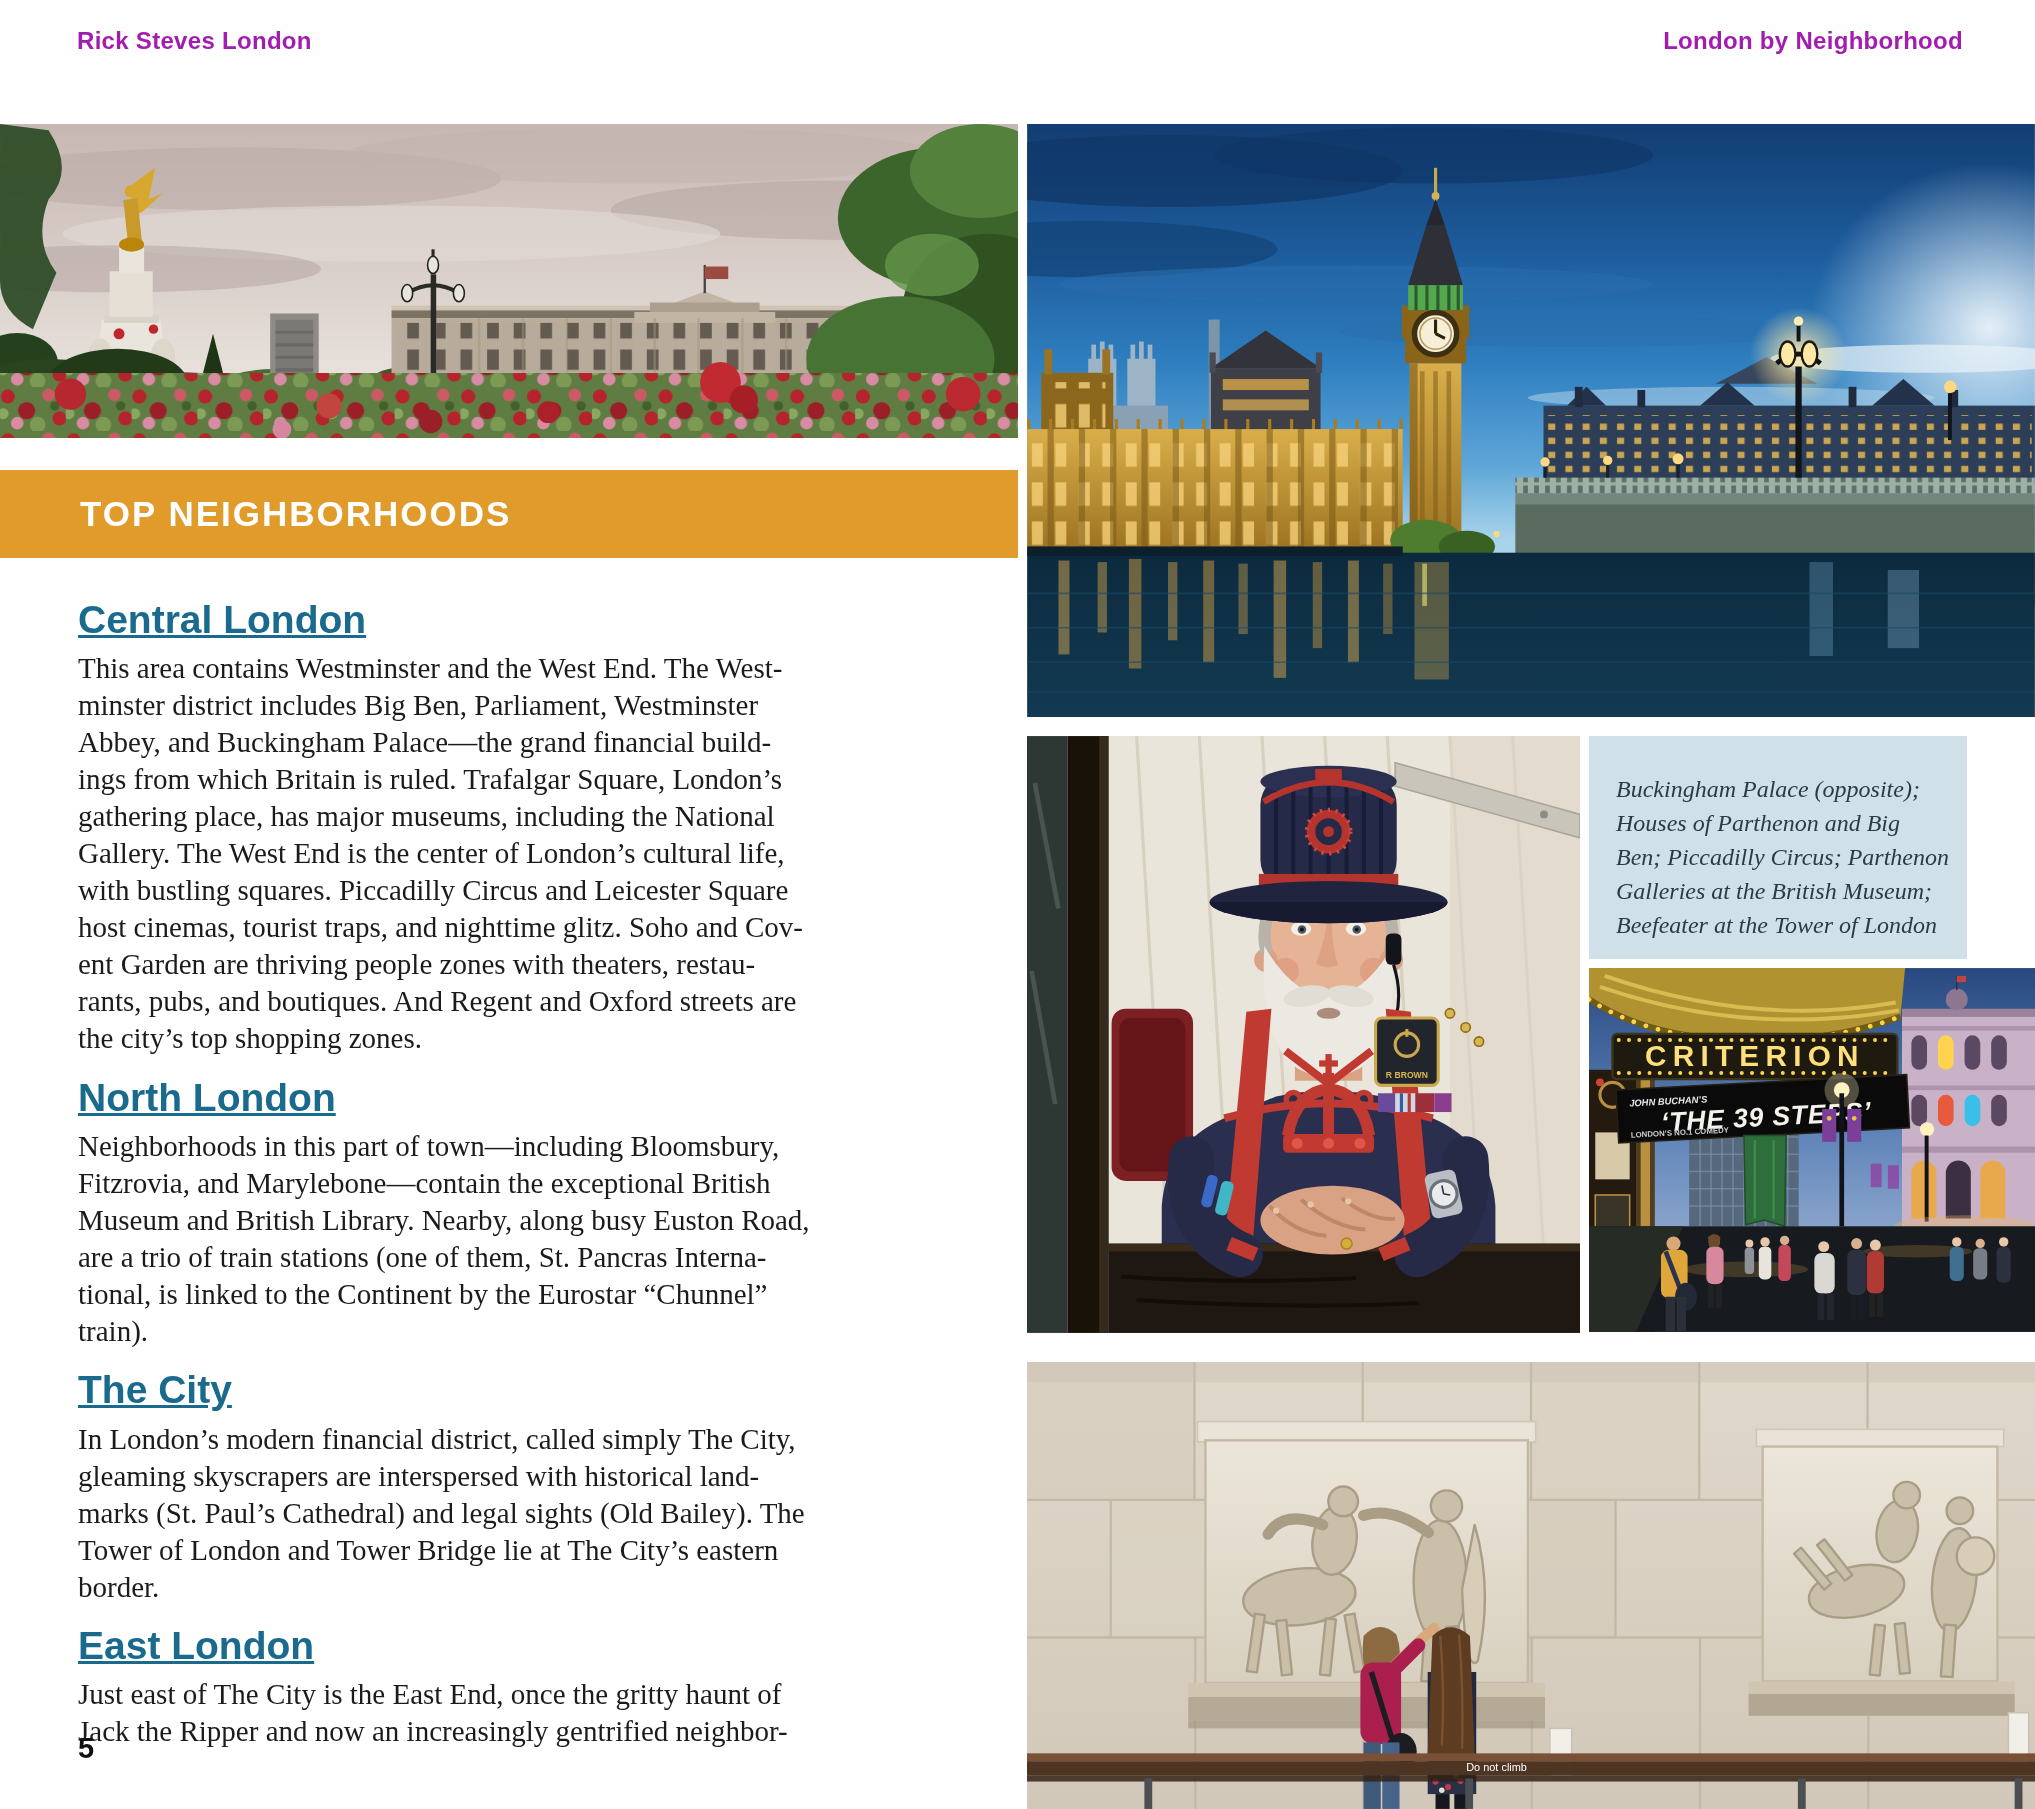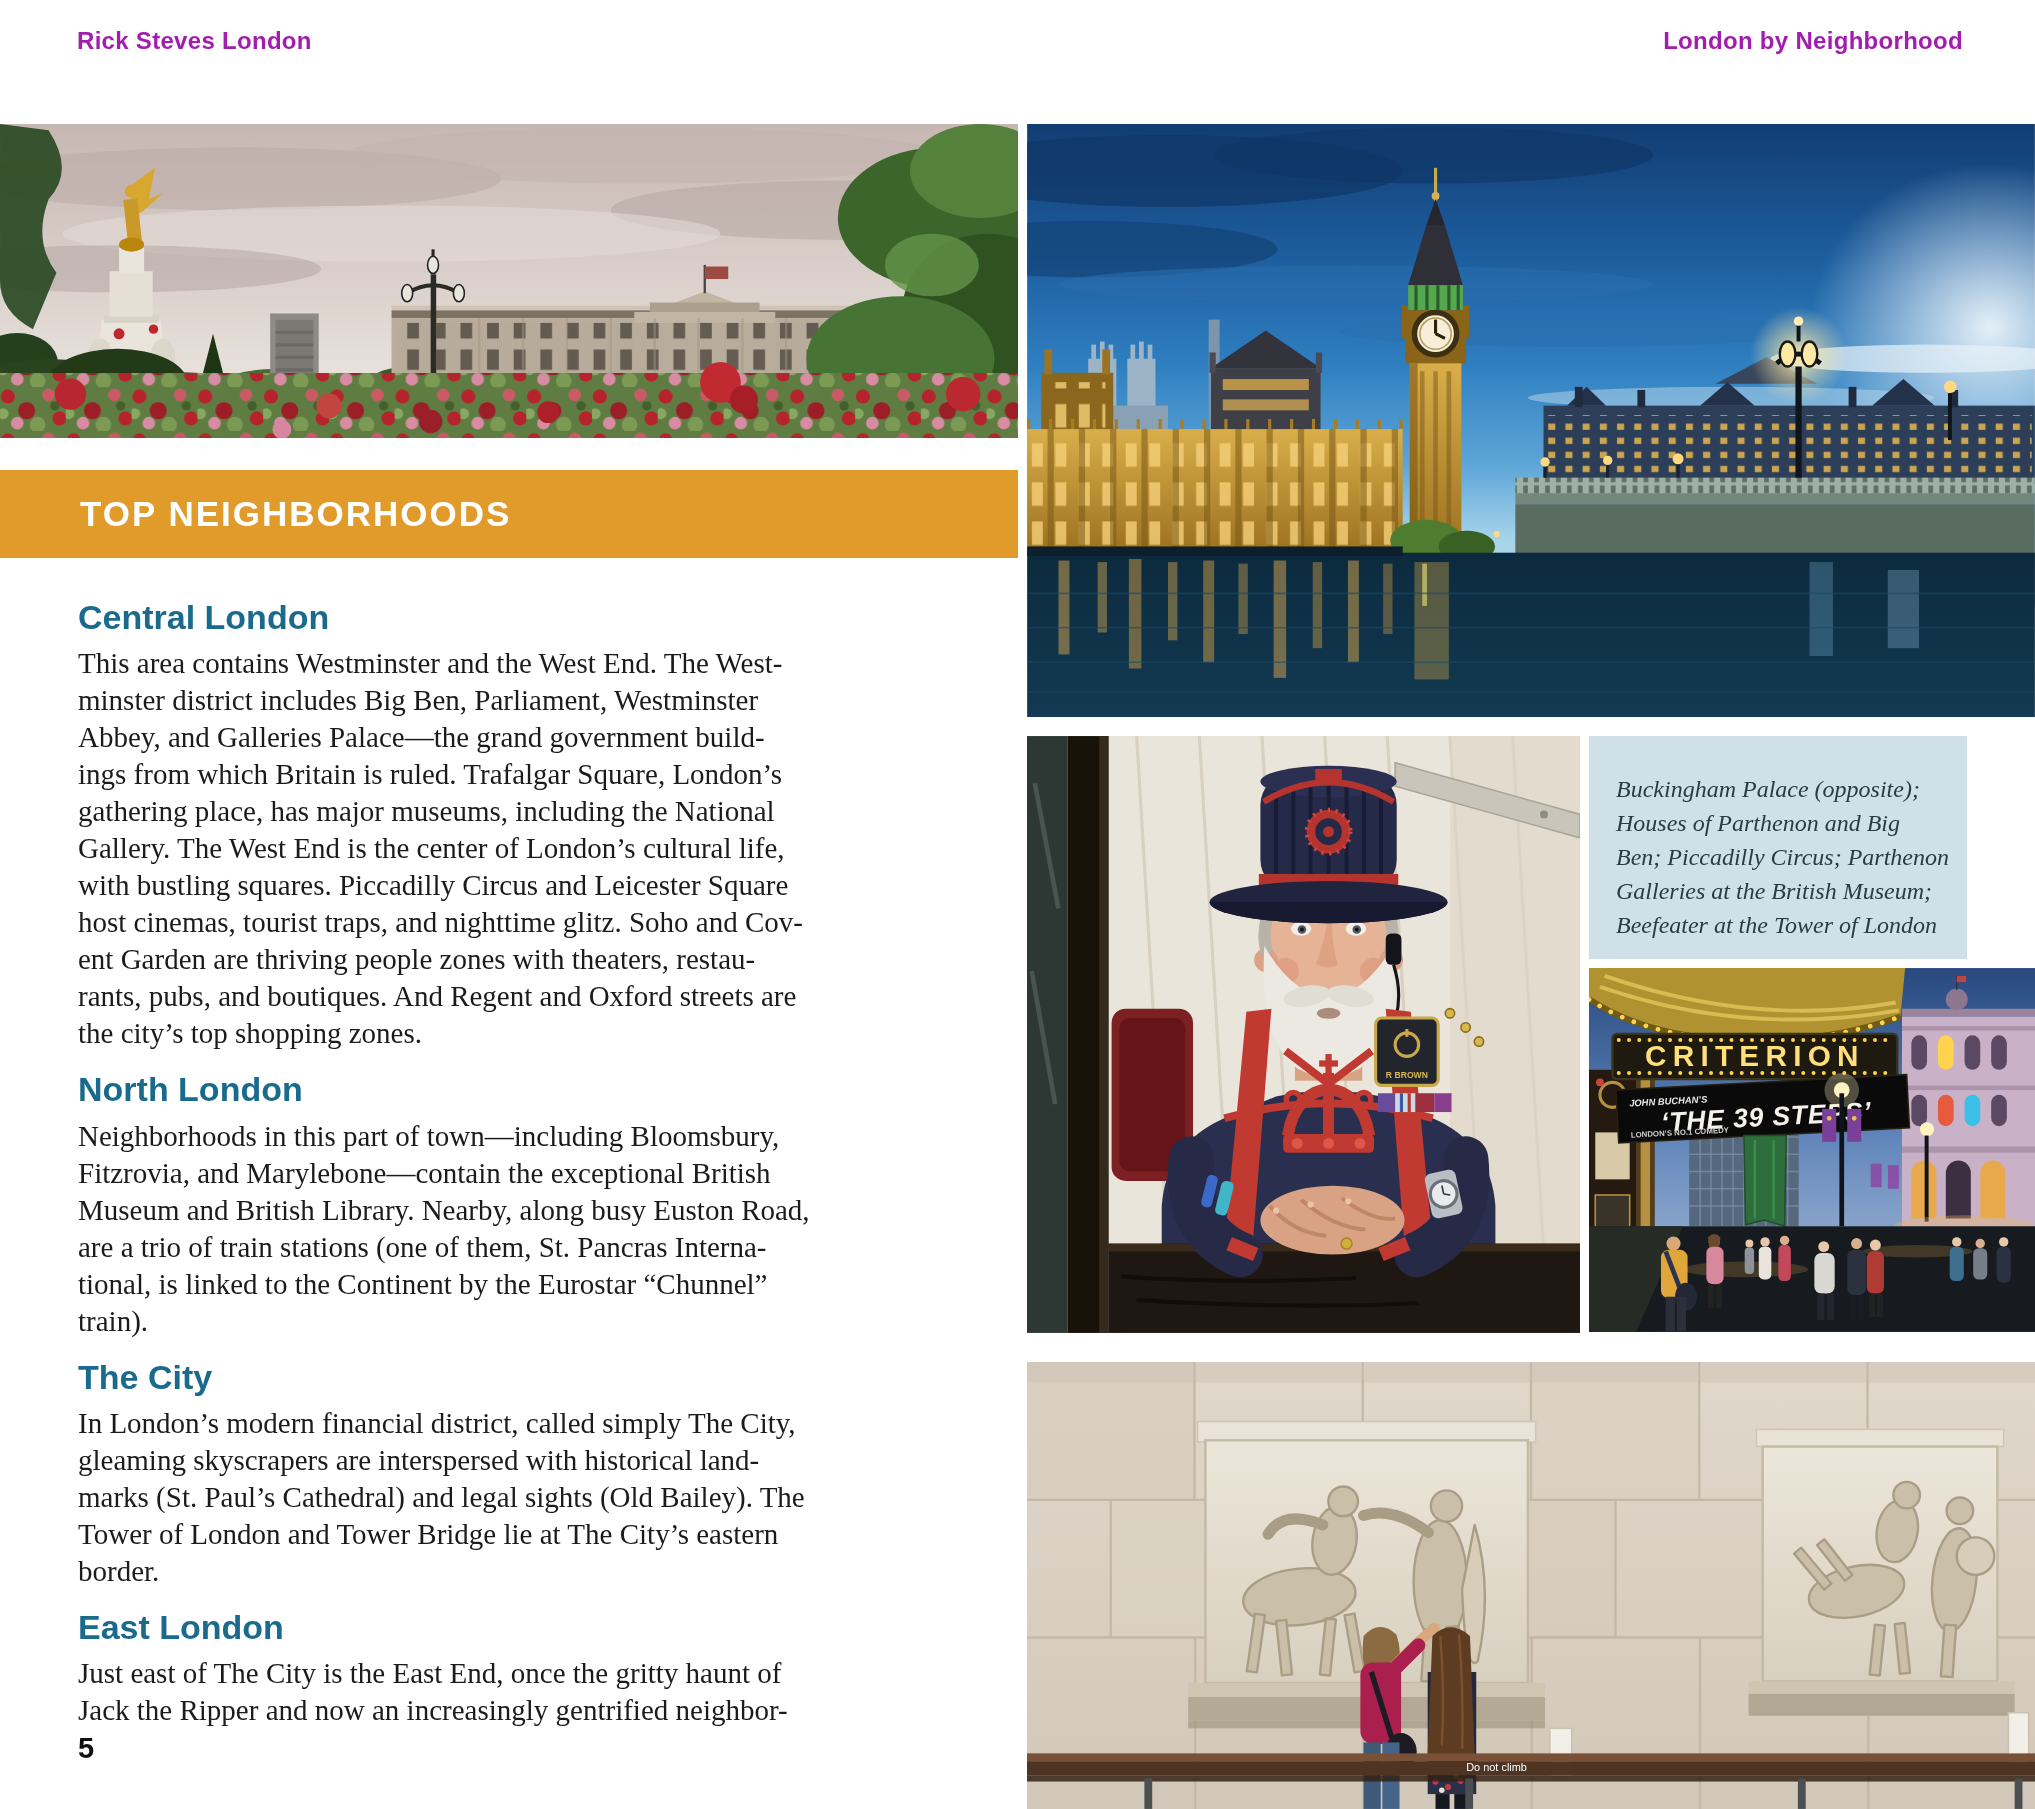--- a/index.html
+++ b/index.html
@@ -16,22 +16,22 @@
   .photo svg{display:block;width:100%;height:100%;}
   #ph-palace{left:0;top:124px;width:1018px;height:314px;}
   #ph-bigben{left:1027px;top:124px;width:1008px;height:593px;}
   #ph-beefeater{left:1027px;top:736px;width:553px;height:597px;}
   #ph-criterion{left:1589px;top:968px;width:446px;height:364px;}
   #ph-parthenon{left:1027px;top:1362px;width:1008px;height:447px;}
   .banner{position:absolute;left:0;top:470px;width:1018px;height:88px;background:var(--orange);
           display:flex;align-items:center;text-align:right;}
   .banner span{color:#fff;font-size:35px;font-weight:bold;letter-spacing:2px;margin-left:80px;}
   .textcol{position:absolute;left:78px;top:600px;width:900px;}
-  .sec-heading{font-size:34px;line-height:1.05;color:var(--teal);font-weight:bold;
-               margin:20.4px 0 9.4px 0;}
+  .sec-heading{font-size:39px;line-height:1.05;color:var(--teal);font-weight:bold;
+               margin:20.4px 0 9.4px 0;text-decoration:underline;}
   .sec-heading:first-child{margin-top:0;}
   .bline{font-family:"Liberation Serif",serif;font-size:29px;line-height:37px;color:var(--body);
          white-space:nowrap;}
   .pagenum{position:absolute;left:78px;top:1732px;font-size:29px;font-weight:bold;color:#101010;}
   .caption-box{position:absolute;left:1589px;top:736px;width:378px;height:223px;
                background:var(--caption-bg);padding:36px 11px 0 27px;}
   .cap-line{font-family:"Liberation Serif",serif;font-style:italic;font-size:24px;line-height:34px;
             color:#2c3a41;}
 </style>
 </head>
@@ -159,21 +159,21 @@
   </div>
 
   <div class="banner">
     <span>TOP NEIGHBORHOODS</span>
   </div>
 
   <main class="textcol">
       <h2 class="sec-heading">Central London</h2>
       <div class="bline">This area contains Westminster and the West End. The West-</div>
       <div class="bline">minster district includes Big Ben, Parliament, Westminster</div>
-      <div class="bline">Abbey, and Galleries Palace—the grand government build-</div>
+      <div class="bline">Abbey, and Buckingham Palace—the grand financial build-</div>
       <div class="bline">ings from which Britain is ruled. Trafalgar Square, London’s</div>
       <div class="bline">gathering place, has major museums, including the National</div>
       <div class="bline">Gallery. The West End is the center of London’s cultural life,</div>
       <div class="bline">with bustling squares. Piccadilly Circus and Leicester Square</div>
       <div class="bline">host cinemas, tourist traps, and nighttime glitz. Soho and Cov-</div>
       <div class="bline">ent Garden are thriving people zones with theaters, restau-</div>
       <div class="bline">rants, pubs, and boutiques. And Regent and Oxford streets are</div>
       <div class="bline">the city’s top shopping zones.</div>
       <h2 class="sec-heading">North London</h2>
       <div class="bline">Neighborhoods in this part of town—including Bloomsbury,</div>

